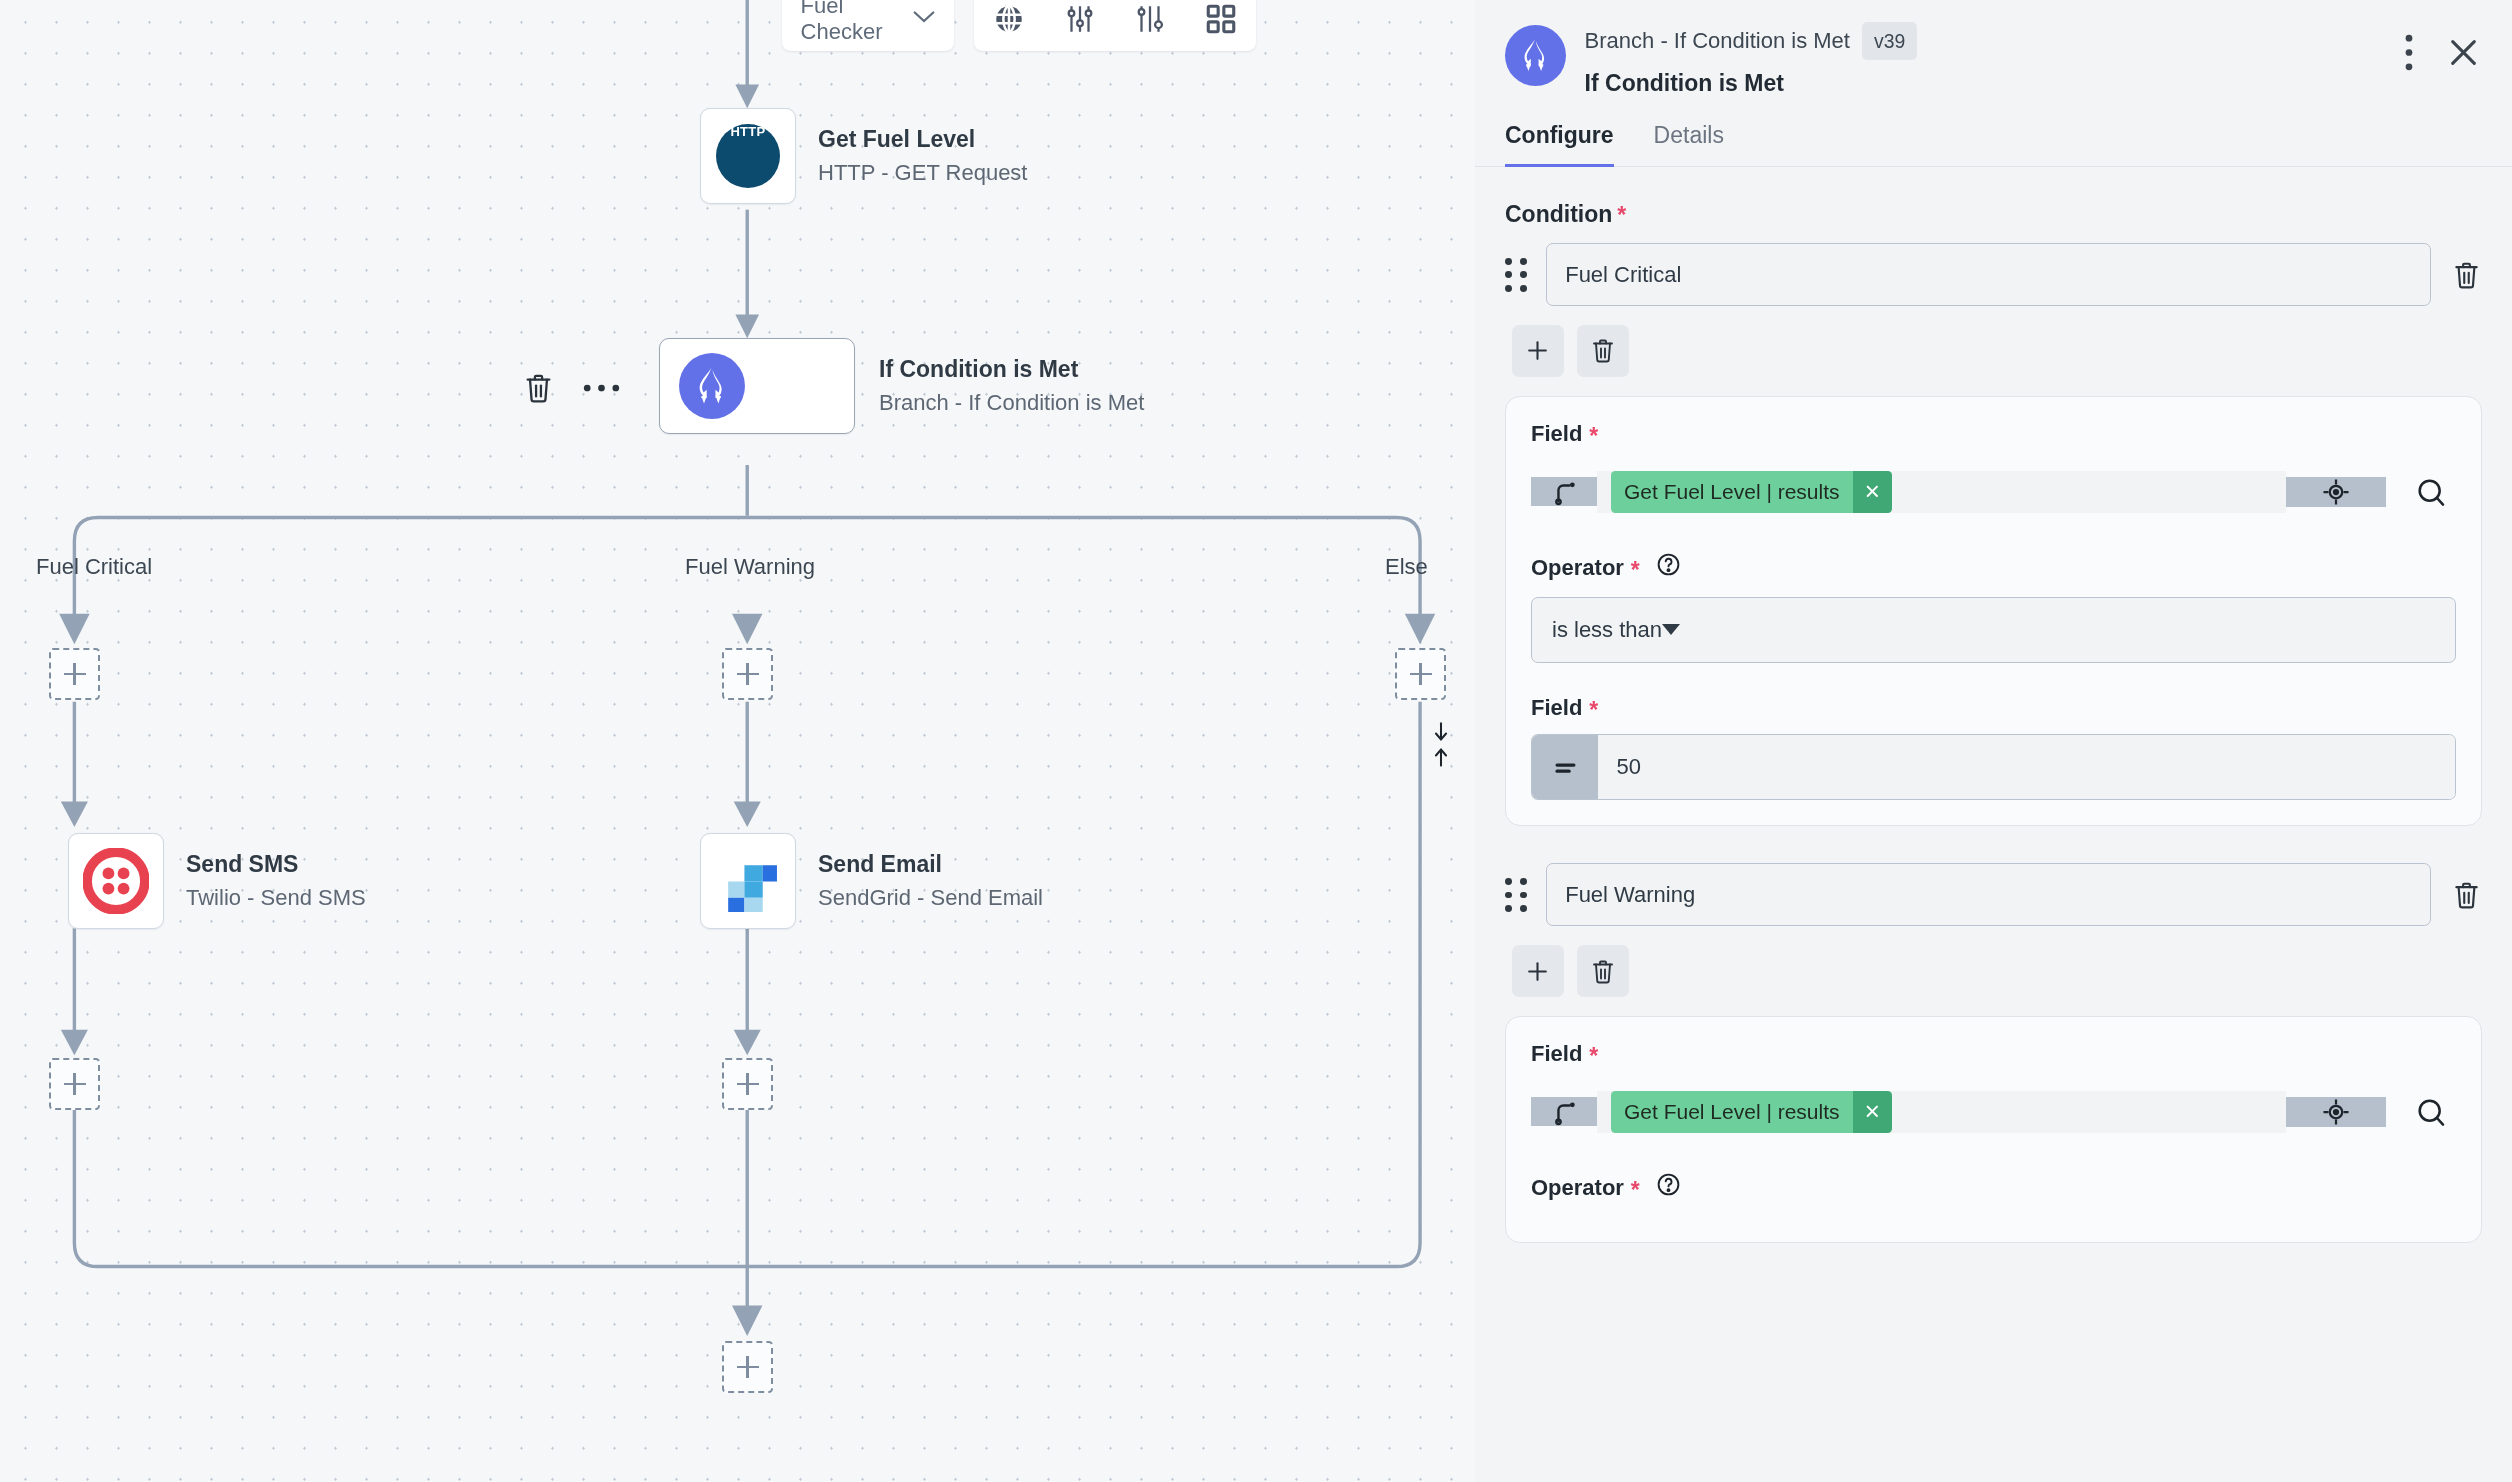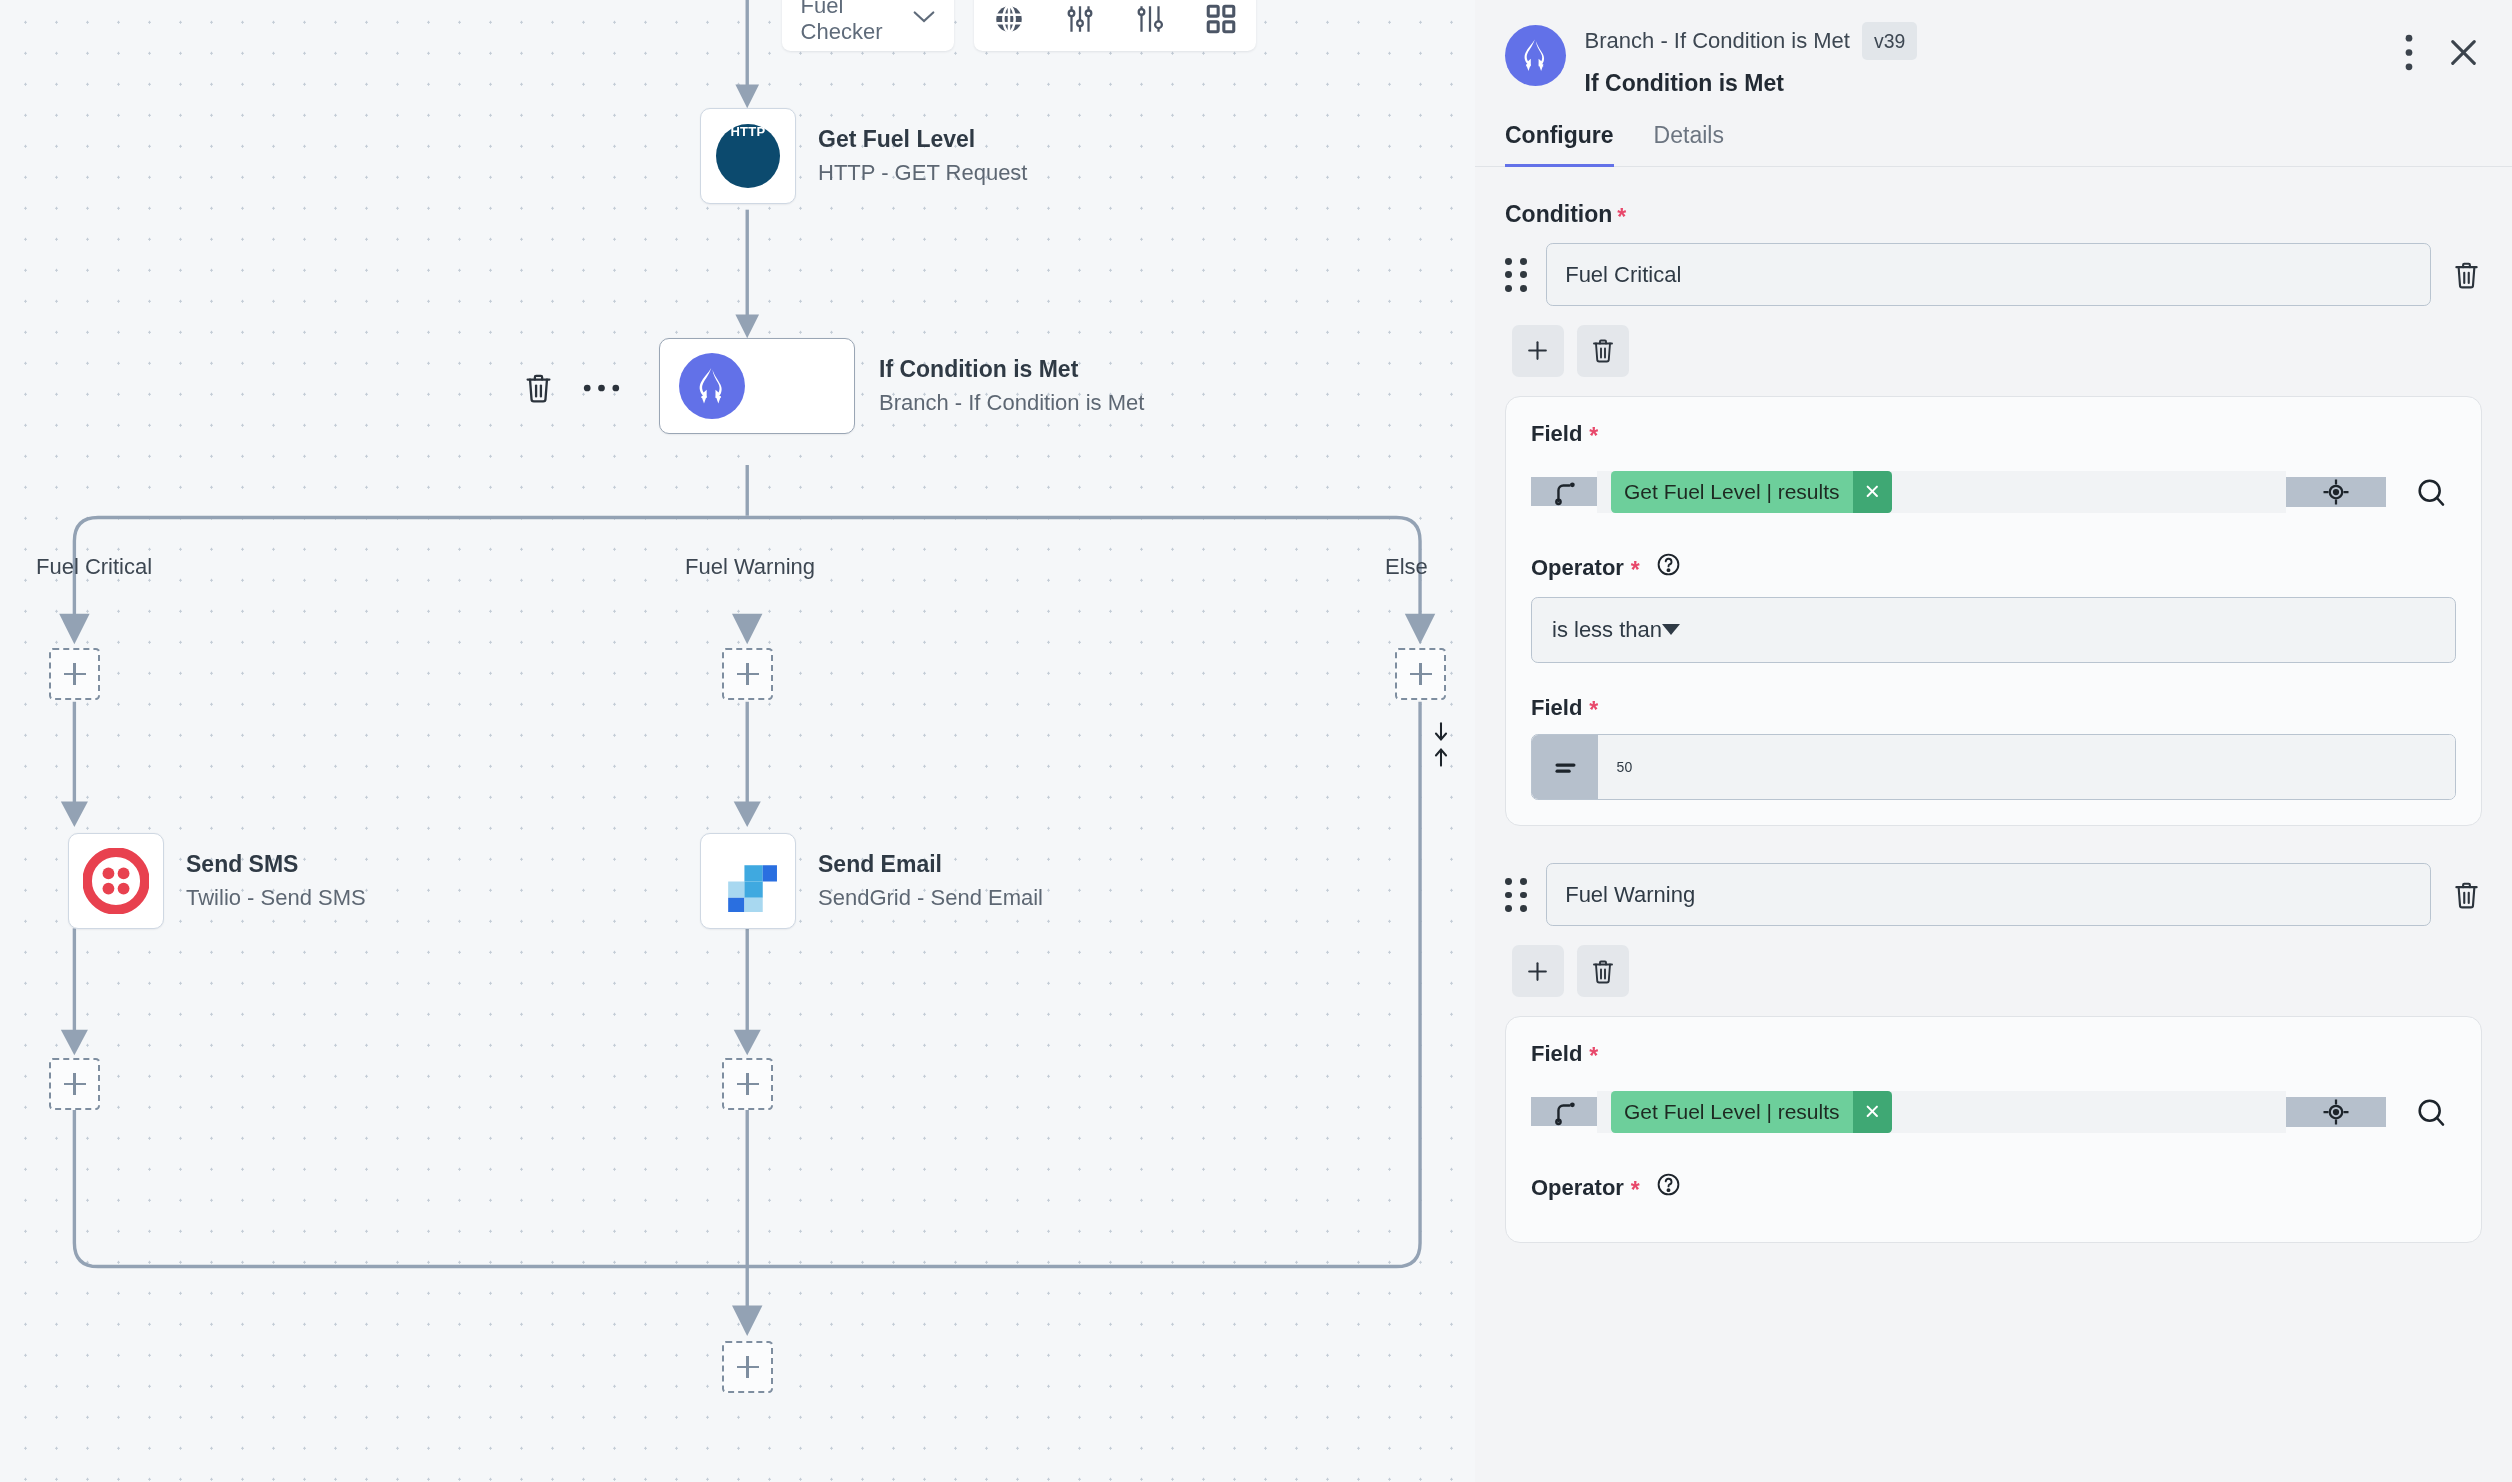--- a/index.html
+++ b/index.html
@@ -78,21 +78,21 @@
   .panel-sup { font-size: 22px; color: #3d4752; }
   .version-badge { background: #e2e6ea; border-radius: 5px; font-size: 19.4px; color: #3d4752; padding: 7.6px 12px; }
   .panel-title { font-size: 23px; font-weight: bold; color: #222a33; margin-top: 10px; }
   .panel-head-actions { display: flex; align-items: center; gap: 30px; margin-top: 12px; }
 
   .tabs { display: flex; gap: 40px; padding: 0 30px; margin-top: 25px; border-bottom: 0.8px solid #e0e3e7; }
   .tab { font-size: 23px; color: #6b7480; padding-bottom: 15px; cursor: pointer; border-bottom: 3.4px solid transparent; margin-bottom: -0.8px; }
   .tab.active { color: #222a33; font-weight: bold; border-bottom-color: #6271e8; }
 
   .panel-body { padding: 0 30px 0 30px; height: calc(1483px - 224px); overflow: hidden; }
-  .sec-label { font-size: 23px; font-weight: bold; color: #222a33; margin: 34px 0 15px 0; display:flex; align-items:center; gap:5px;}
+  .sec-label { font-size: 23px; font-weight: bold; color: #222a33; margin: 34px 0 15px 0; display:flex; align-items:flex-start; gap:5px;}
   .req { color: #e8486b; font-size: 23px; line-height: 1; position: relative; top: 2.5px; }
 
   .cond-row { display: flex; align-items: center; gap: 18.6px; }
   .drag-dots { width: 22px; flex: none; display: grid; grid-template-columns: 1fr 1fr; gap: 6.8px 7.6px; cursor: grab; }
   .drag-dots i { width: 6.8px; height: 6.8px; border-radius: 50%; background: #30383f; display: block; }
   .cond-input {
     flex: 1; height: 63px; background: #f1f3f5; border: 1.3px solid #b9c4d0; border-radius: 6.8px;
     display: flex; align-items: center; padding: 0 18.6px; font-size: 22px; color: #2f3a45;
   }
   .trash-btn { width: 32px; flex: none; cursor: pointer; display:flex;align-items:center;justify-content:center;}
@@ -116,21 +116,21 @@
 
   .select-box {
     height: 66px; background: #f1f3f5; border: 1.3px solid #b9c4d0; border-radius: 6.8px;
     display: flex; align-items: center; justify-content: flex-start; padding: 0 20px;
     font-size: 22px; color: #2f3a45; cursor: pointer; margin-bottom: 3.4px;
   }
   .caret { width: 0; height: 0; border-left: 9.3px solid transparent; border-right: 9.3px solid transparent; border-top: 11px solid #2f3a45; }
 
   .val-input { display: flex; align-items: stretch; height: 66px; border: 1.3px solid #b9c4d0; border-radius: 6.8px; overflow: hidden; }
   .vi-prefix { width: 66px; background: #b6c0cc; display:flex;align-items:center;justify-content:center;flex:none;}
-  .vi-body { flex:1; background: #f1f3f5; display:flex;align-items:center; padding: 0 18.6px; font-size: 14px; color: #2f3a45; }
+  .vi-body { flex:1; background: #f1f3f5; display:flex;align-items:center; padding: 0 18.6px; font-size: 22px; color: #2f3a45; }
 
   .gap-20 { height: 22px; }
   .gap-30 { height: 29px; }
 </style>
 </head>
 <body>
 
 <div class="app">
 
   <div class="canvas">

